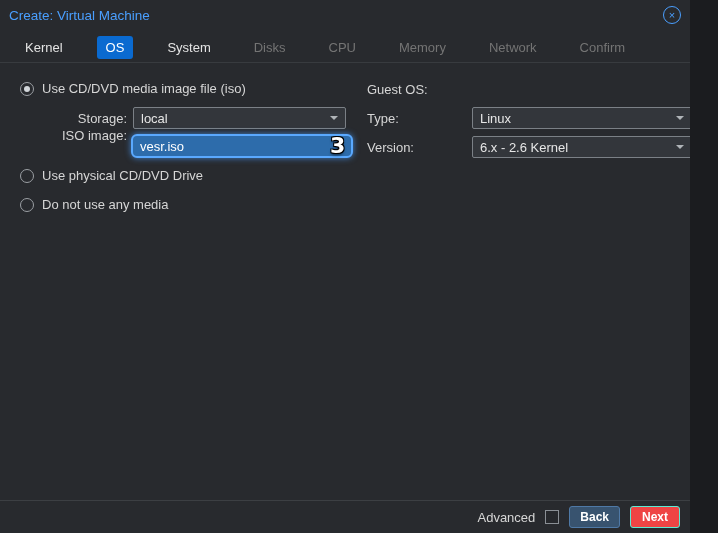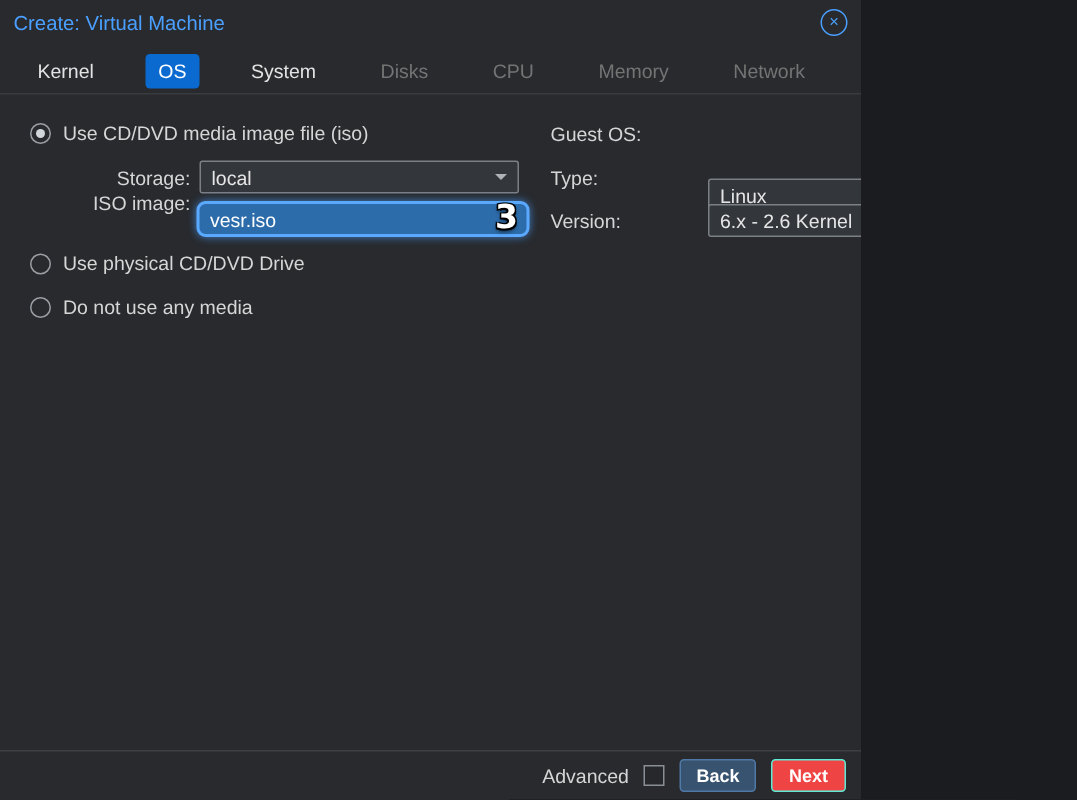--- a/index.html
+++ b/index.html
@@ -1,17 +1,17 @@
 <!DOCTYPE html>
 <html><head>
 <meta charset="utf-8">
 <style>
   html,body { margin:0; padding:0; background:#1b1c1f; }
   .window {
-    position:relative; width:574px; height:533px; overflow:hidden;
+    position:relative; width:690px; height:533px; overflow:hidden;
     background:#282a2e; color:#d6d6d6;
     font-family:"Liberation Sans", sans-serif; font-size:13px;
   }
   
   .titlebar { position:absolute; top:0; left:0; right:0; height:30px;
     display:flex; align-items:center; padding:0 9px; box-sizing:border-box; }
   .title { color:#4a9fff; font-size:13.5px; }
   .close {
     margin-left:auto; width:16px; height:16px; border:1px solid #4a9fff; border-radius:50%;
     color:#4a9fff; display:flex; align-items:center; justify-content:center;
@@ -105,21 +105,21 @@
   </div>
 
   <div class="radio-row" style="left:20px; top:168px;">
     <span class="radio"></span>
     <span>Use physical CD/DVD Drive</span>
   </div>
 
   <div class="lbl" style="left:367px; top:82px;">Guest OS:</div>
 
   <div class="lbl" style="left:367px; top:111px;">Type:</div>
-  <div class="field" style="left:472px; top:119px; width:220px;gap:45px;">
+  <div class="field" style="left:472px; top:107px; width:220px;gap:45px;">
     <span>Linux</span>
     <span class="chev"></span>
   </div>
 
   <div class="lbl" style="left:367px; top:140px;">Version:</div>
   <div class="field" style="left:472px; top:136px; width:220px;">
     <span>6.x - 2.6 Kernel</span>
     <span class="chev"></span>
   </div>
 

